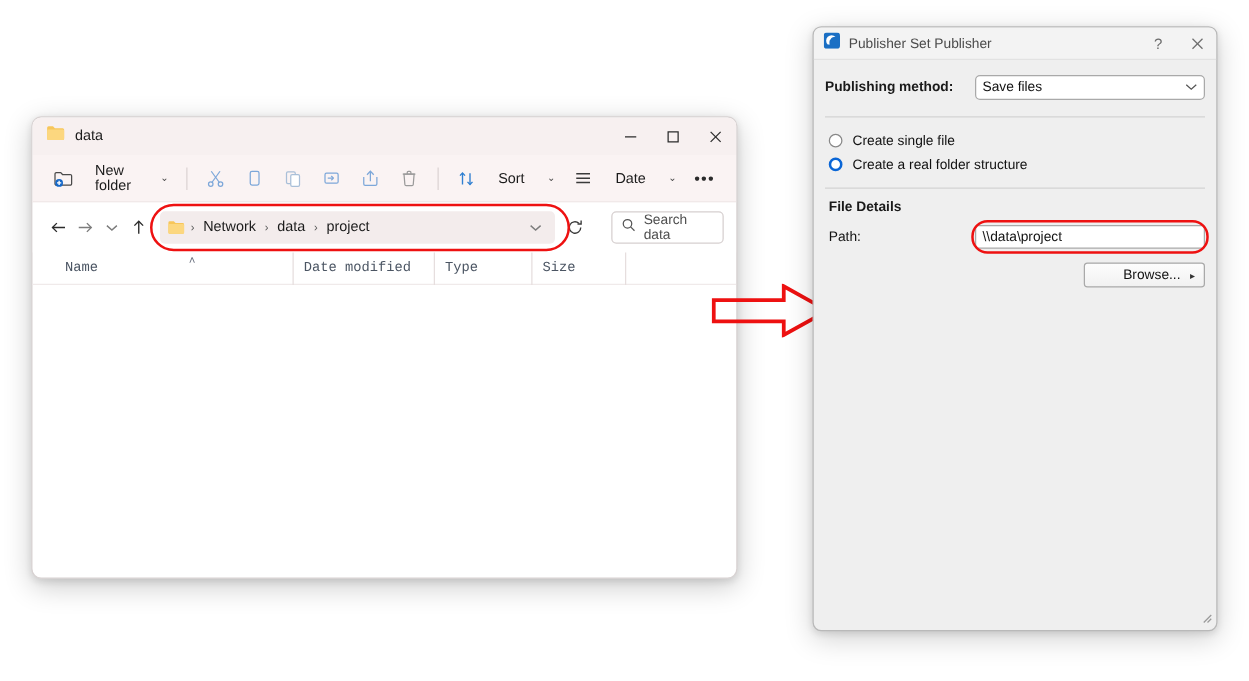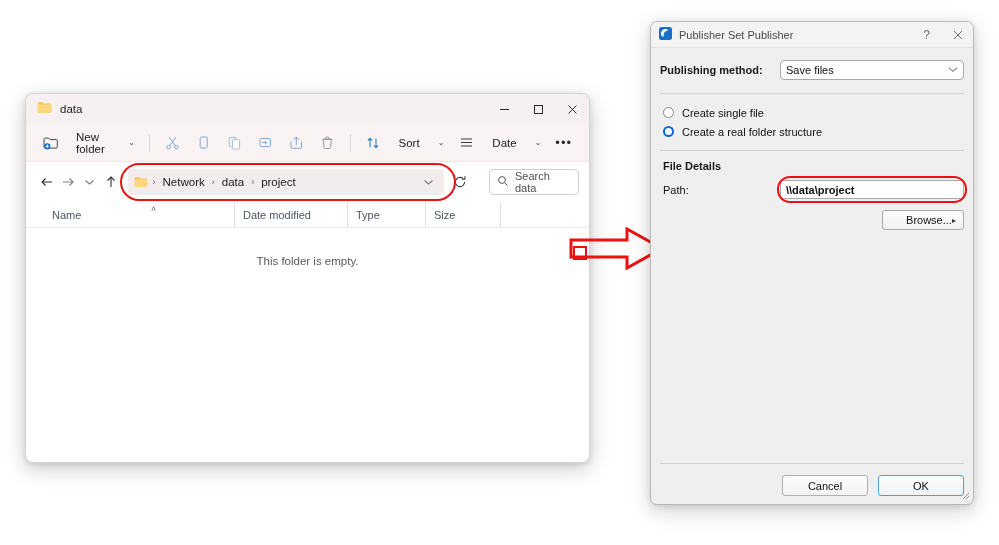--- a/index.html
+++ b/index.html
@@ -72,20 +72,21 @@
     width: 106px; height: 26px; margin-left: 18px;
     border: 1px solid #d6cfcf; border-radius: 4px; background: #fff;
     display: flex; align-items: center; gap: 6px; padding: 0 7px;
   }
   .search-ph { font-size: 11px; color: #4f4f4f; }
 
   .exp-cols {
     height: 26px; display: flex; align-items: center;
     padding-left: 22px; position: relative;
     border-bottom: 1px solid #f0eaea;
+    font-family: Liberation Mono, monospace;
   }
   .col {
     font-size: 11px; color: #4b5563; position: relative; height: 26px;
     display: flex; align-items: center; padding-left: 8px;
   }
   .col + .col { border-left: 1px solid #e6dede; }
   .sort-caret { position: absolute; left: 103px; top: 2px; font-size: 9px; color: #6b7280; }
 
   .exp-body { position: relative; height: 215px; background: #fff; }
   .empty-msg {
@@ -153,33 +154,33 @@
     width: 11px; height: 11px; border-radius: 50%;
     border: 1px solid #888; background: #fff; flex: none;
   }
   .radio.on { border: 2.5px solid #0a66d6; background: #fff; }
   .radio-lbl { font-size: 11px; color: #111; }
 
   .section-title { font-size: 11px; font-weight: bold; color: #1a1a1a; margin-bottom: 8px; }
 
   .row-path { display: flex; align-items: center; position: relative; }
   .lbl-path { font-size: 11px; color: #111; }
-  .path-wrap { margin-left: auto; position: relative; font-weight: bold; }
+  .path-wrap { margin-left: auto; position: relative; }
   .path-input {
     width: 184px; height: 19px; background: #fff; border: 1px solid #a9a9a9;
     border-radius: 2px; display: flex; align-items: center; padding: 0 5px;
     font-size: 11px; color: #111;
   }
   .path-hl {
     position: absolute; left: -3px; top: -4px; width: 190px; height: 27px;
     border: 2px solid #ee1111; border-radius: 13px; pointer-events: none;
   }
   .browse-row { display: flex; margin-top: 11px; }
   .browse-btn {
-    margin-left: auto; width: 82px; height: 20px;
+    margin-left: auto; width: 97px; height: 20px;
     background: linear-gradient(#fdfdfd,#f1f1f1);
     border: 1px solid #a9a9a9; border-radius: 3px;
     display: flex; align-items: center; justify-content: center;
     font-size: 11px; color: #111; position: relative; padding-left: 12px;
   }
   .browse-arrow { position: absolute; right: 7px; font-size: 8px; color: #333; }
 
   .dlg-footer {
     position: absolute; left: 9px; right: 9px; bottom: 10px;
   }
@@ -409,24 +410,20 @@
       </div>
       <div class="col" style="width:78px">
         <span>Type</span>
       </div>
       <div class="col" style="width:75px">
         <span>Size</span>
       </div>
       <div class="col" style="width:30px"></div>
     </div>
 
-    <div class="exp-body">
-      <div class="empty-msg">This folder is empty.</div>
-      <div class="body-hl"></div>
-    </div>
 
   </div>
 
   <div id="arrow">
     <svg width="96" height="43" viewBox="0 0 96 43">
       <path d="M2 13 L58 13 L58 2 L93 21.5 L58 41 L58 30 L2 30 Z" fill="none" stroke="#ee1111" stroke-width="3" stroke-linejoin="miter"></path>
     </svg>
   </div>
 
   <div id="dialog">
@@ -492,27 +489,20 @@
         </span>
       </div>
 
       <div class="browse-row">
         <span class="browse-btn">
           <span>Browse...</span>
           <span class="browse-arrow">▸</span>
         </span>
       </div>
 
-      <div class="dlg-footer">
-        <div class="foot-hr"></div>
-        <div class="foot-btns">
-          <span class="dlg-btn">Cancel</span>
-          <span class="dlg-btn default">OK</span>
-        </div>
-      </div>
 
       <span class="resize-grip">
         <svg width="10" height="10" viewBox="0 0 10 10" stroke="#9a9a9a" stroke-width="1">
           <line x1="9" y1="3" x2="3" y2="9"></line>
             <line x1="9" y1="6" x2="6" y2="9"></line>
             <line x1="9" y1="9" x2="9" y2="9"></line>
         </svg>
       </span>
     </div>
   </div>

